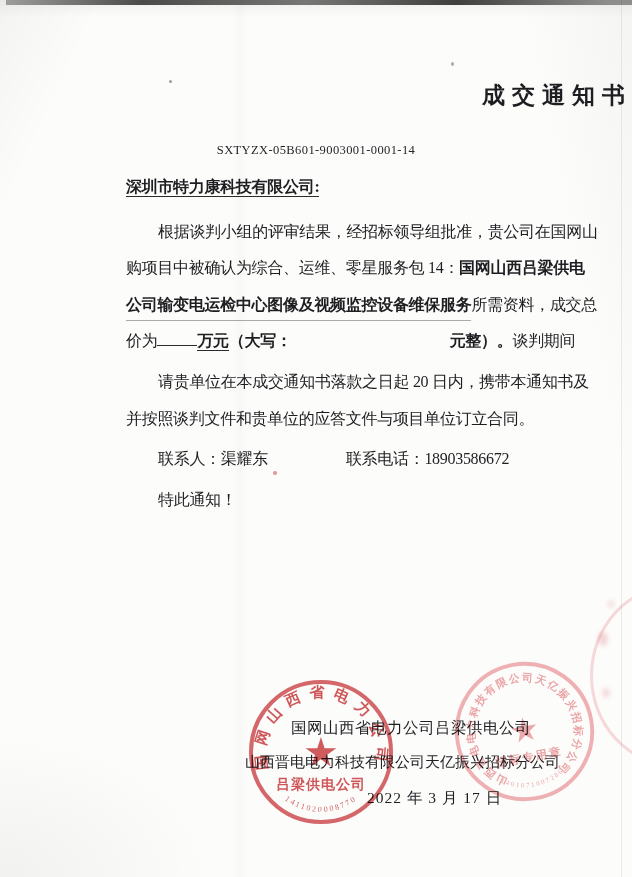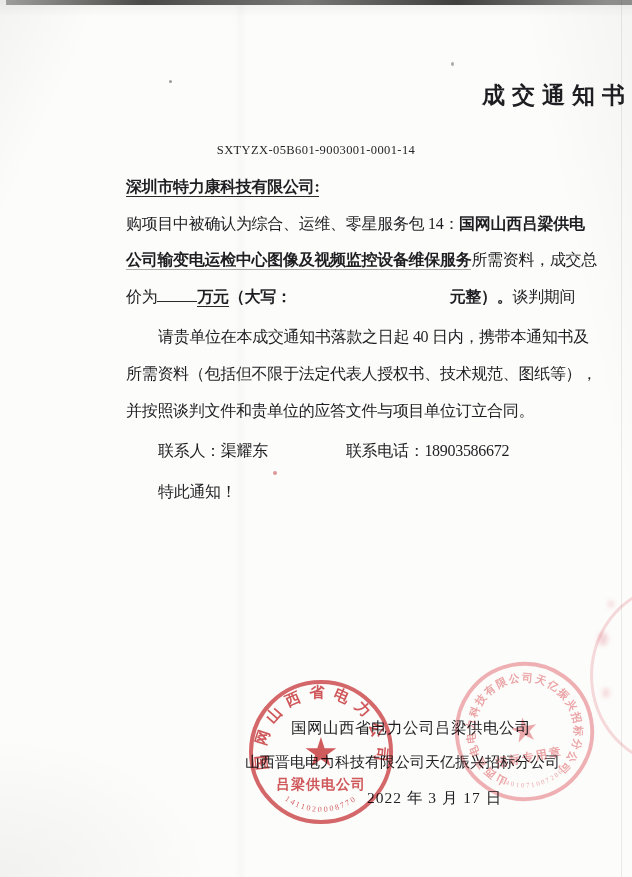--- a/index.html
+++ b/index.html
@@ -22,21 +22,21 @@
     font-size:23px;font-weight:bold;letter-spacing:7px;}
   .doc-serial{position:absolute;top:143px;left:0;right:0;text-align:center;
     font-size:12.5px;letter-spacing:0.4px;color:#26262a;}
   .doc-body{position:absolute;left:98px;top:169px;width:445px;margin-left:28px;}
   .line{line-height:36.6px;white-space:nowrap;font-size:16px;letter-spacing:-0.3px;}
   .indent{text-indent:32px;}
   .gap-lg{margin-top:8px;}
   .gap-sm{margin-top:4px;}
   .bold{font-weight:bold;}
   .underline{border-bottom:1.5px solid #2a2a2a;padding-bottom:1px;}
-  .underline-faint{border-bottom:1px solid rgba(90,90,90,0.5);padding-bottom:1px;}
+  .underline-faint{border-bottom:1px solid rgba(90,90,90,0.5);padding-bottom:7px;}
   .blank{display:inline-block;height:1em;vertical-align:baseline;}
   .price-blank{width:40px;border-bottom:1.5px solid #2a2a2a;}
   .caps-blank{width:158px;}
   .contact-gap{width:78px;}
   .sig{position:absolute;white-space:nowrap;z-index:1;}
   .sig1{left:291px;top:718px;font-size:15.5px;letter-spacing:0.5px;}
   .sig2{left:245px;top:753px;font-size:15px;}
   .sig3{left:367px;top:788px;font-size:15.5px;letter-spacing:1px;}
   .stamp{position:absolute;z-index:2;mix-blend-mode:multiply;}
   .stamp-left{left:246px;top:677px;width:150px;height:150px;}
@@ -67,25 +67,25 @@
 
 <div class="page">
   <div class="scan-edge"></div>
   <div class="edge-shadow-right"></div>
 
   <div class="doc-title">成交通知书</div>
   <div class="doc-serial">SXTYZX-05B601-9003001-0001-14</div>
 
   <div class="doc-body">
       <div class="line"><span class="bold underline">深圳市特力康科技有限公司:</span></div>
+      <div class="line indent gap-lg"><span class="normal">根据谈判小组的评审结果，经招标领导组批准，贵公司在国网山</span></div>
       <div class="line"><span class="normal">购项目中被确认为综合、运维、零星服务包 14：</span><span class="bold">国网山西吕梁供电</span></div>
       <div class="line"><span class="bold underline-faint">公司输变电运检中心图像及视频监控设备维保服务</span><span class="normal">所需资料，成交总</span></div>
       <div class="line"><span class="normal">价为</span><span class="blank price-blank"></span><span class="bold underline">万元</span><span class="bold">（大写：</span><span class="blank caps-blank"></span><span class="bold">元整）。</span><span class="normal">谈判期间</span></div>
-      <div class="line indent gap-sm"><span class="normal">请贵单位在本成交通知书落款之日起 40 日内，携带本通知书及</span></div>
-      <div class="line"><span class="normal">所需资料（包括但不限于法定代表人授权书、技术规范、图纸等），</span></div>
+      <div class="line indent gap-sm"><span class="normal">请贵单位在本成交通知书落款之日起 20 日内，携带本通知书及</span></div>
       <div class="line"><span class="normal">并按照谈判文件和贵单位的应答文件与项目单位订立合同。</span></div>
       <div class="line indent gap-sm"><span class="normal">联系人：渠耀东</span><span class="blank contact-gap"></span><span class="normal">联系电话：18903586672</span></div>
       <div class="line indent gap-sm"><span class="normal">特此通知！</span></div>
     </div>
 
   <div class="sig sig1">国网山西省电力公司吕梁供电公司</div>
   <div class="sig sig2">山西晋电电力科技有限公司天亿振兴招标分公司</div>
   <div class="sig sig3">2022 年 3 月 17 日</div>
 
   <div class="stamp stamp-left">

